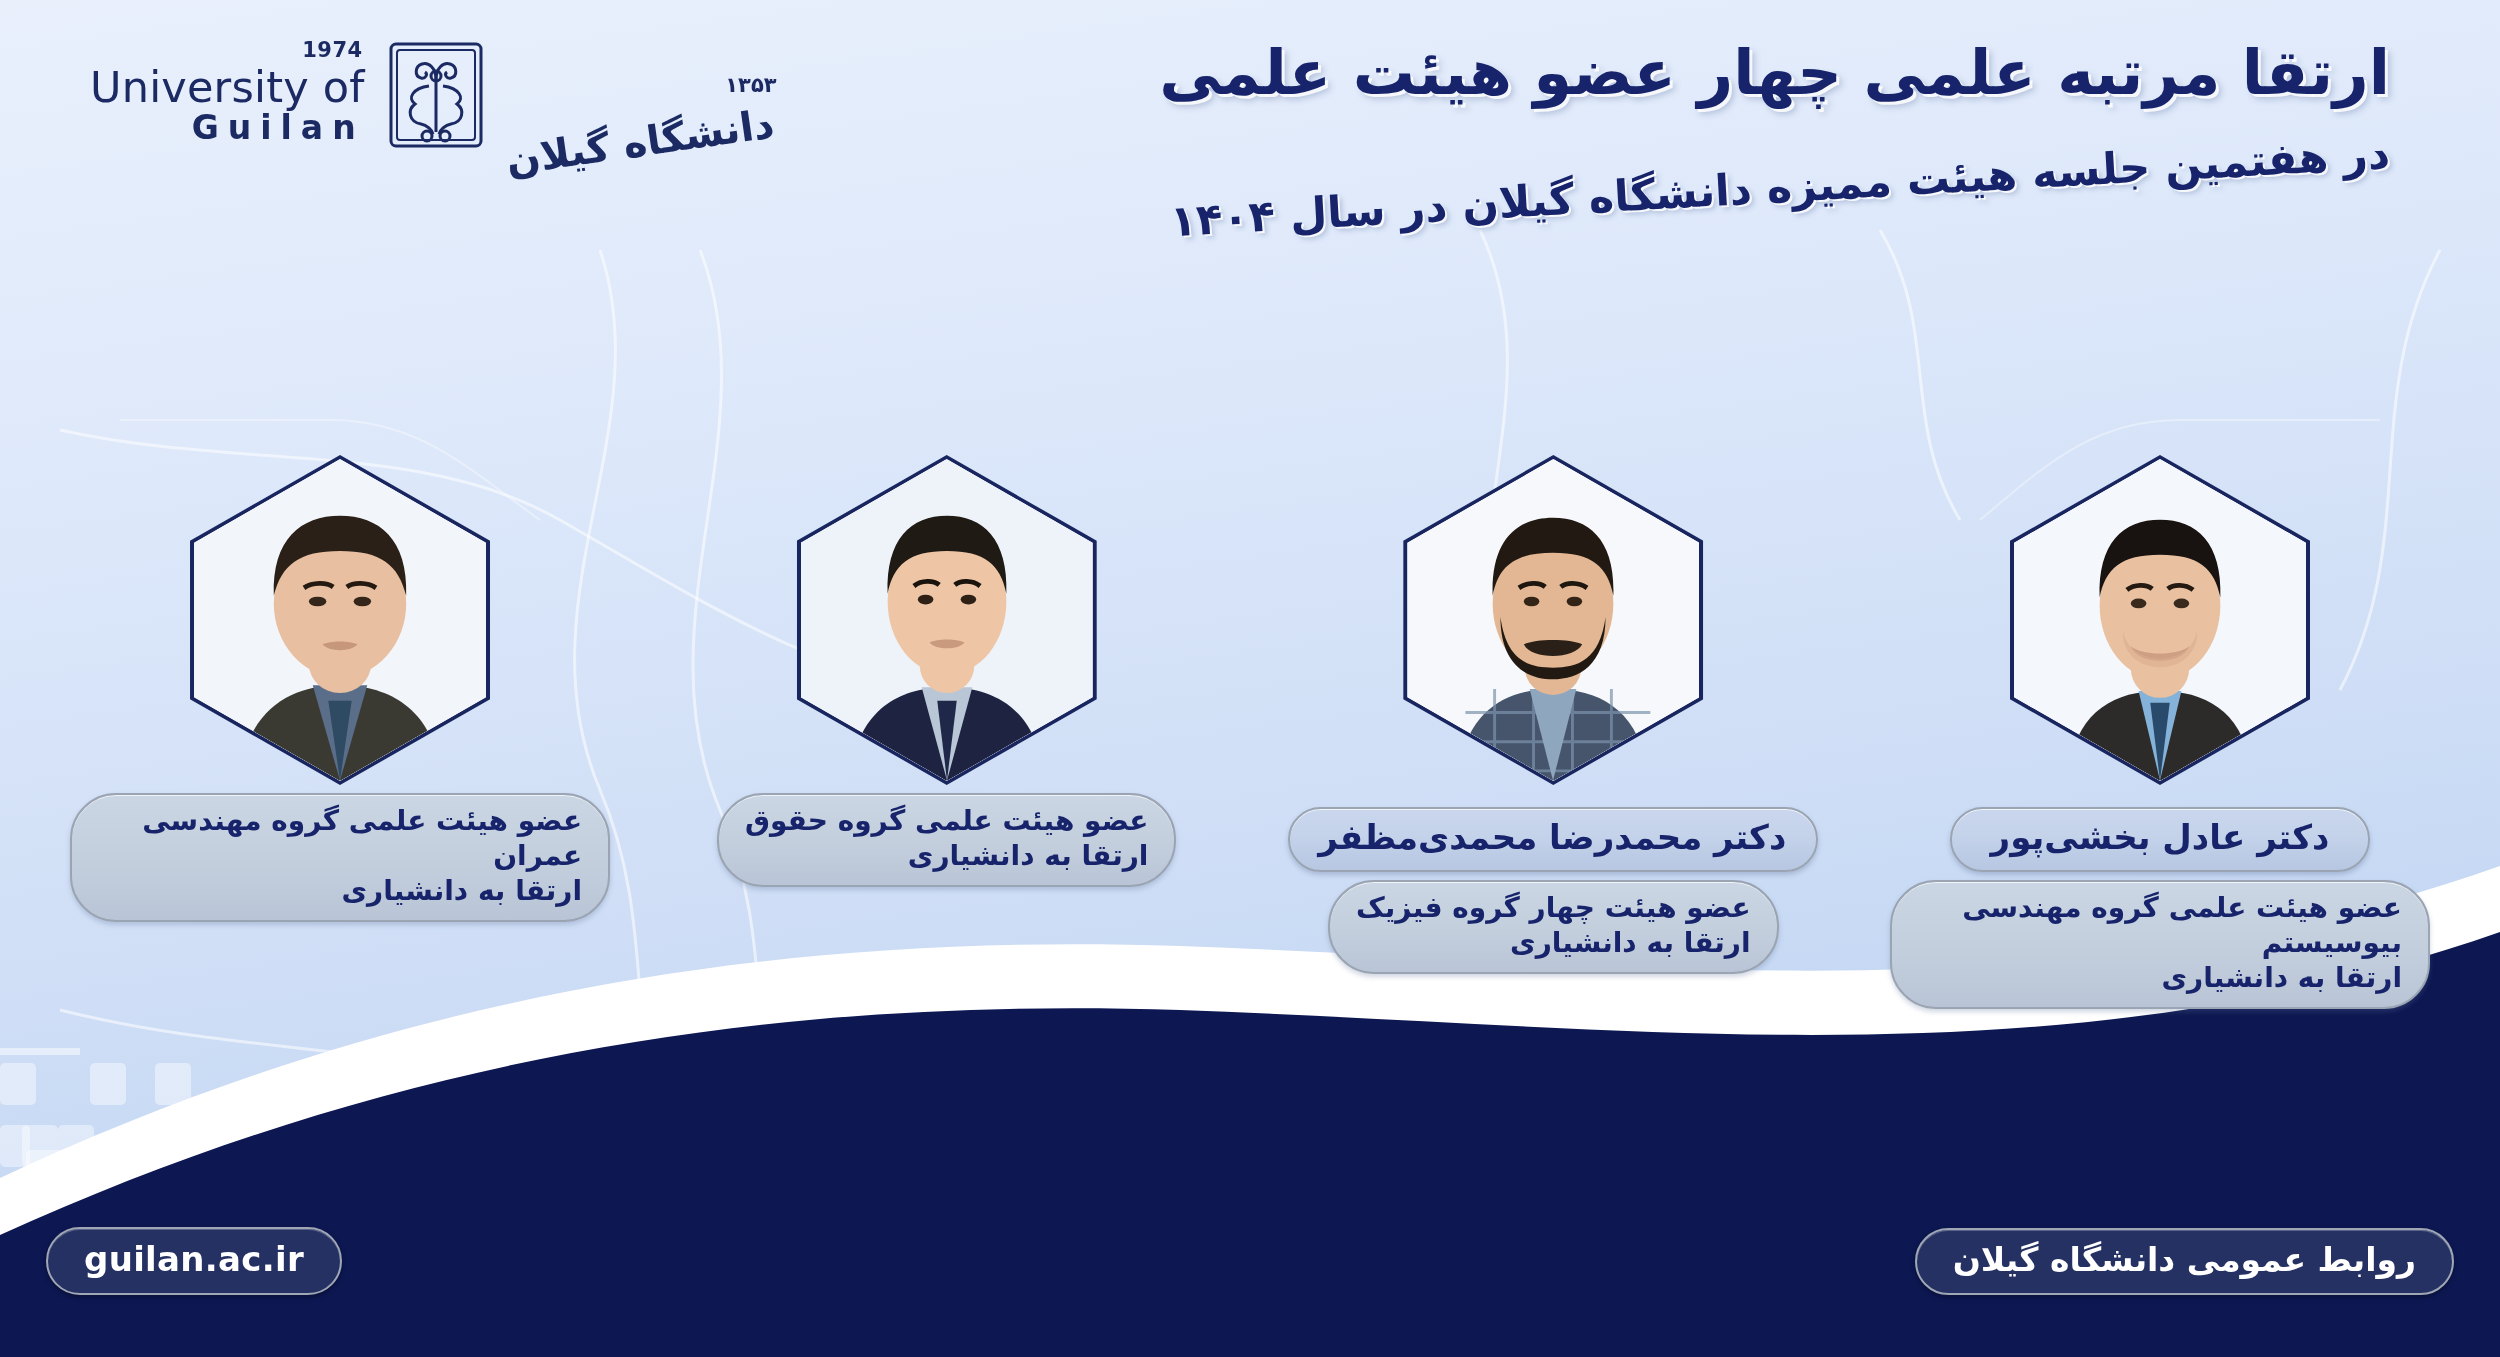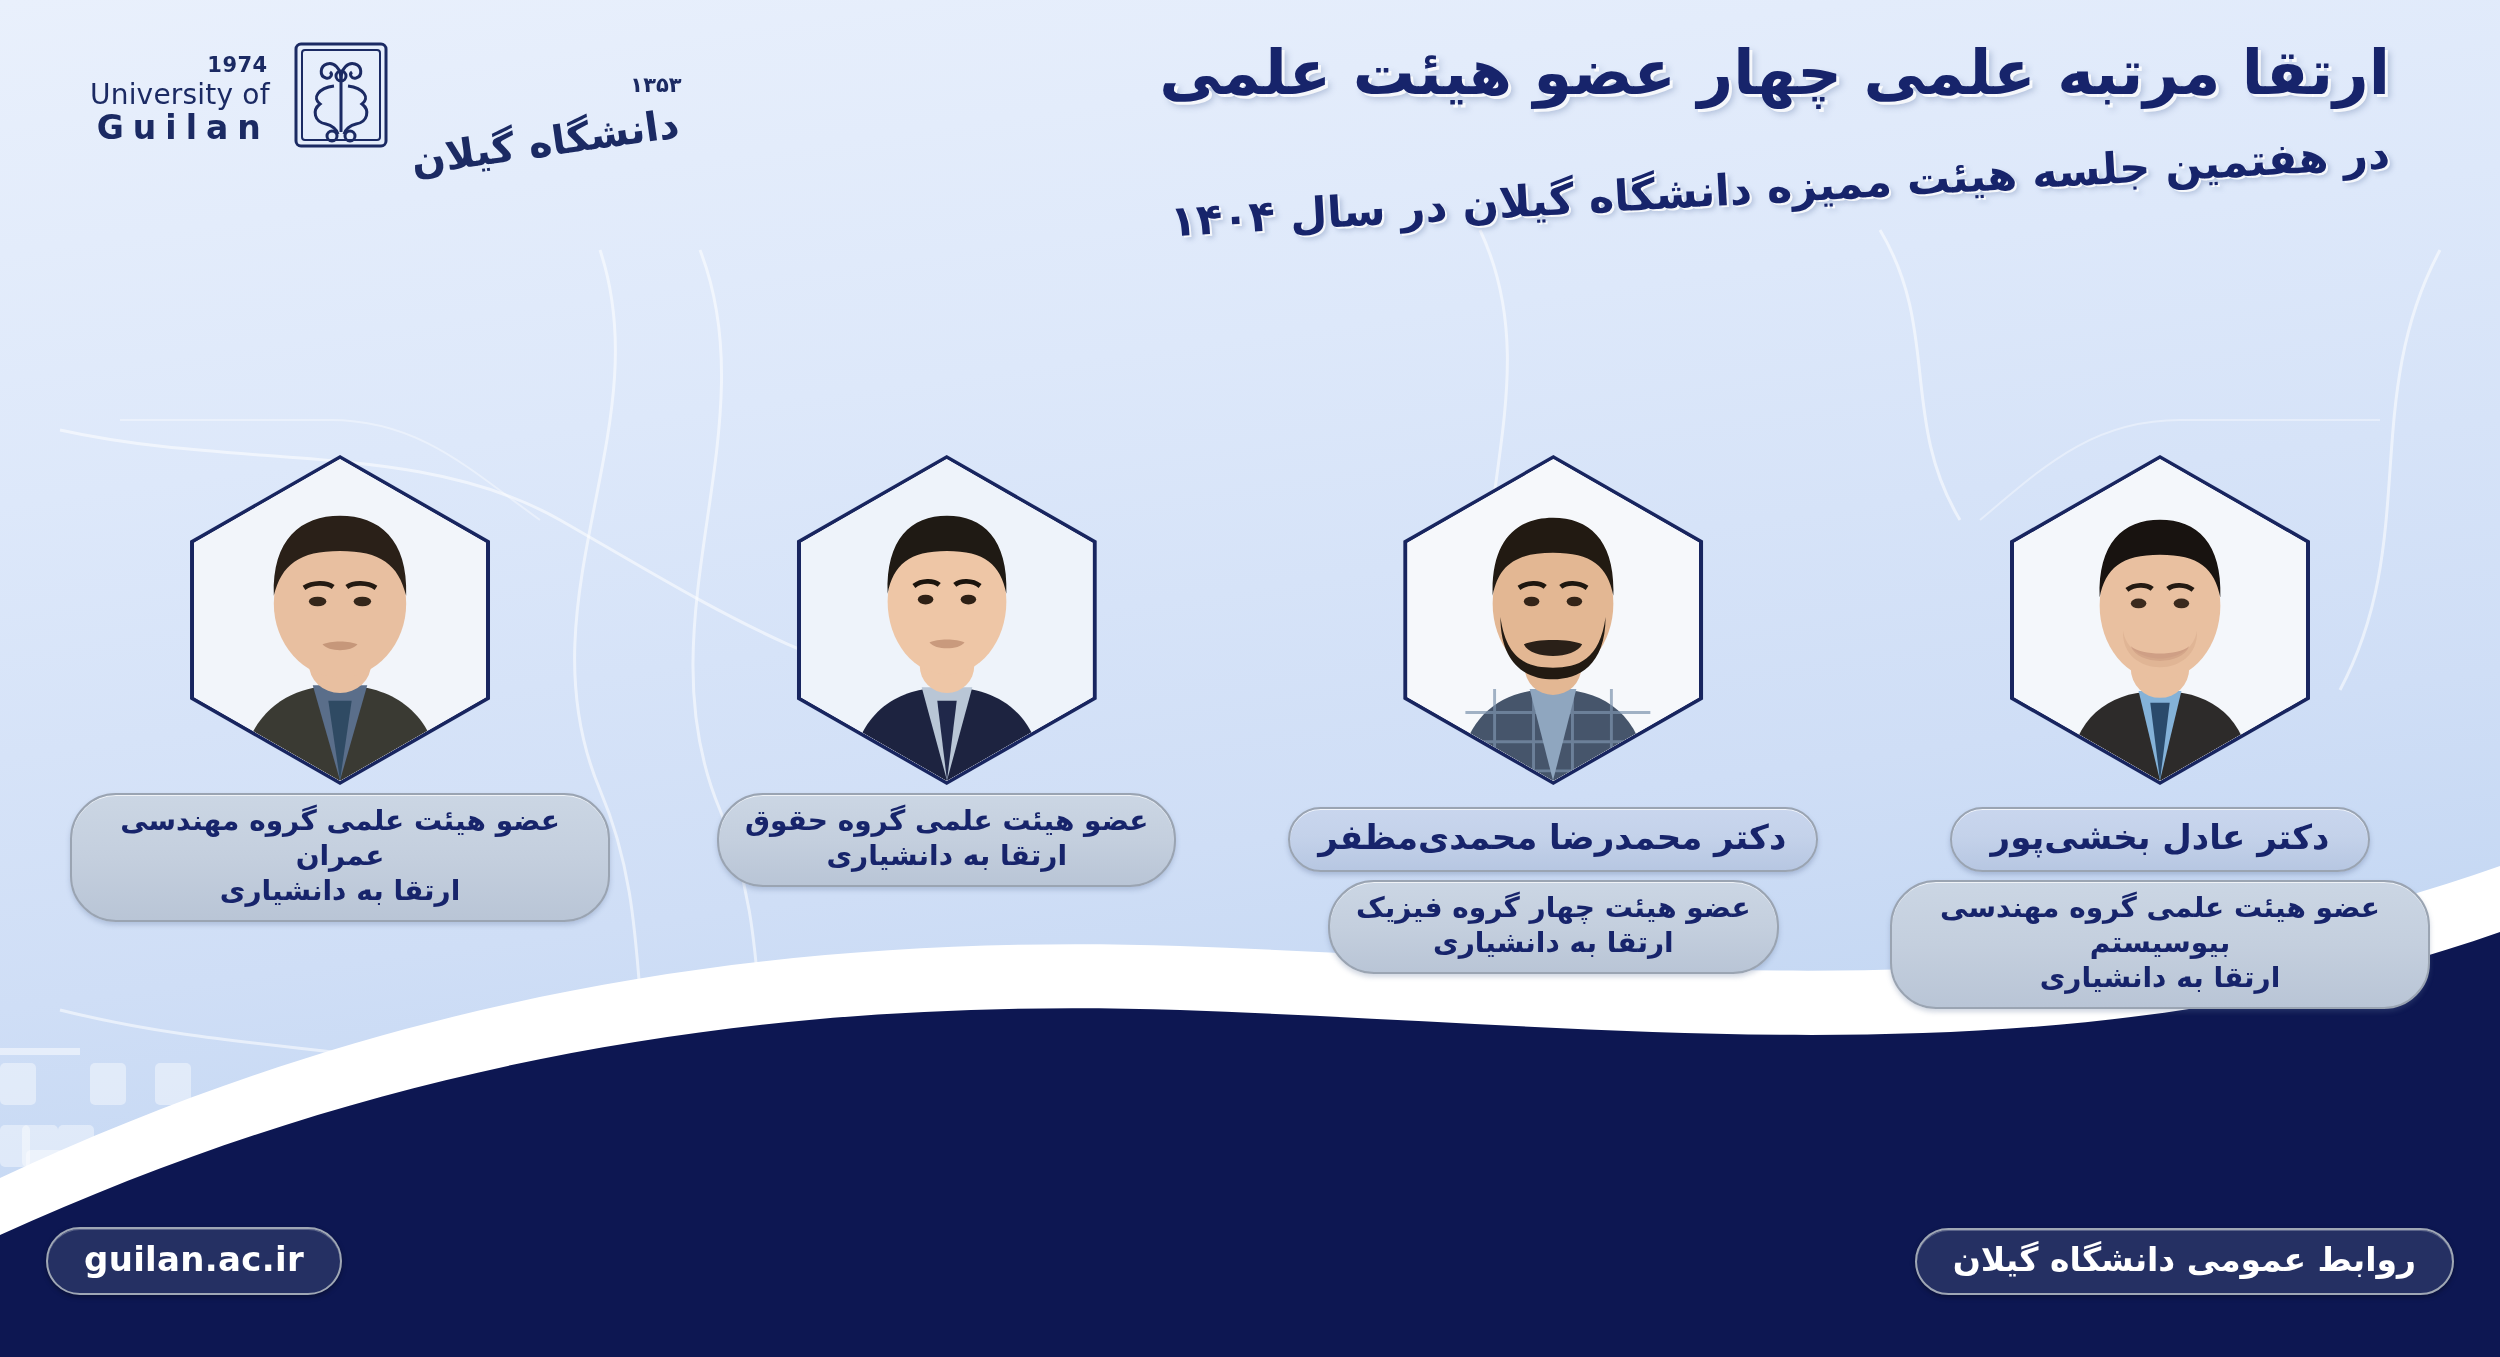--- a/index.html
+++ b/index.html
@@ -31,21 +31,21 @@
   }
   .logo-en{
     display:flex; flex-direction:column; align-items:flex-end;
     color:#1b2a63; line-height:1;
     padding-bottom:6px;
   }
   .logo-year-en{
     font-size:21px; font-weight:bold; letter-spacing:.5px;
     margin-bottom:5px; margin-right:2px;
   }
-  .logo-uni{ font-size:28px; font-weight:400; letter-spacing:.2px; }
+  .logo-uni{ font-size:43px; font-weight:400; letter-spacing:.2px; }
   .logo-guilan{
     font-size:33px; font-weight:bold; letter-spacing:9px;
     margin-top:2px;
   }
   .logo-mark{ width:102px; height:110px; flex:0 0 auto; }
   .logo-fa{
     display:flex; flex-direction:column; align-items:flex-start;
     color:#1b2a63; padding-bottom:4px; direction:rtl;
   }
   .logo-year-fa{ font-size:21px; font-weight:bold; margin-bottom:3px; }
@@ -119,21 +119,21 @@
     line-height:1.1;
   }
   .role-pill{
     margin-top:8px;
     min-width:420px; max-width:540px;
     padding:8px 26px 12px;
     border-radius:46px;
     background:linear-gradient(180deg,#cbd6e4 0%,#c4cfde 50%,#b9c5d6 100%);
     border:2px solid #9aa4b2;
     box-shadow:0 3px 5px rgba(90,110,150,.28), inset 0 1px 0 rgba(255,255,255,.7);
-    text-align:center;
+    text-align:right;
     color:#17246b; font-size:28px; font-weight:bold;
     direction:rtl; line-height:1.25;
   }
   .role-pill .r2{ display:block; }
 
   
   .footer-pill{
     position:absolute; bottom:62px; z-index:8;
     padding:10px 36px 14px;
     border-radius:34px;

